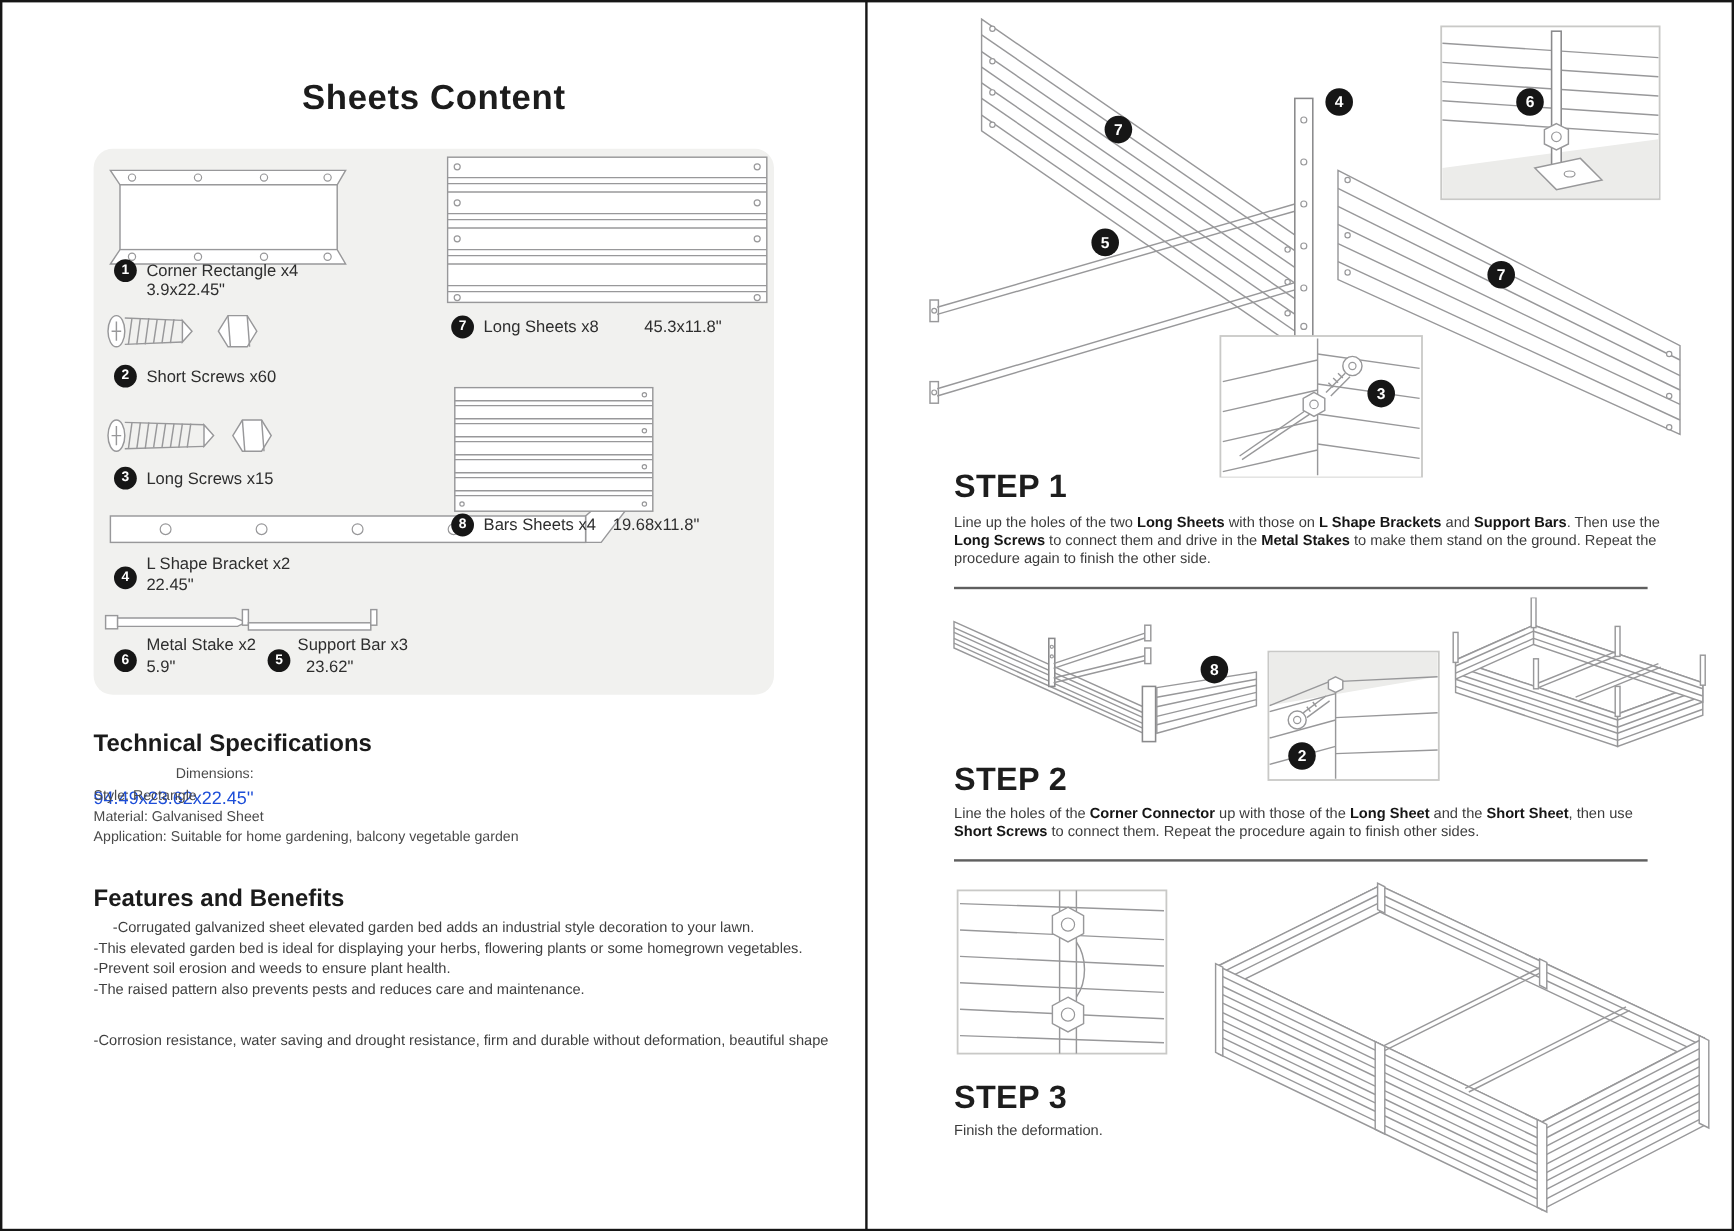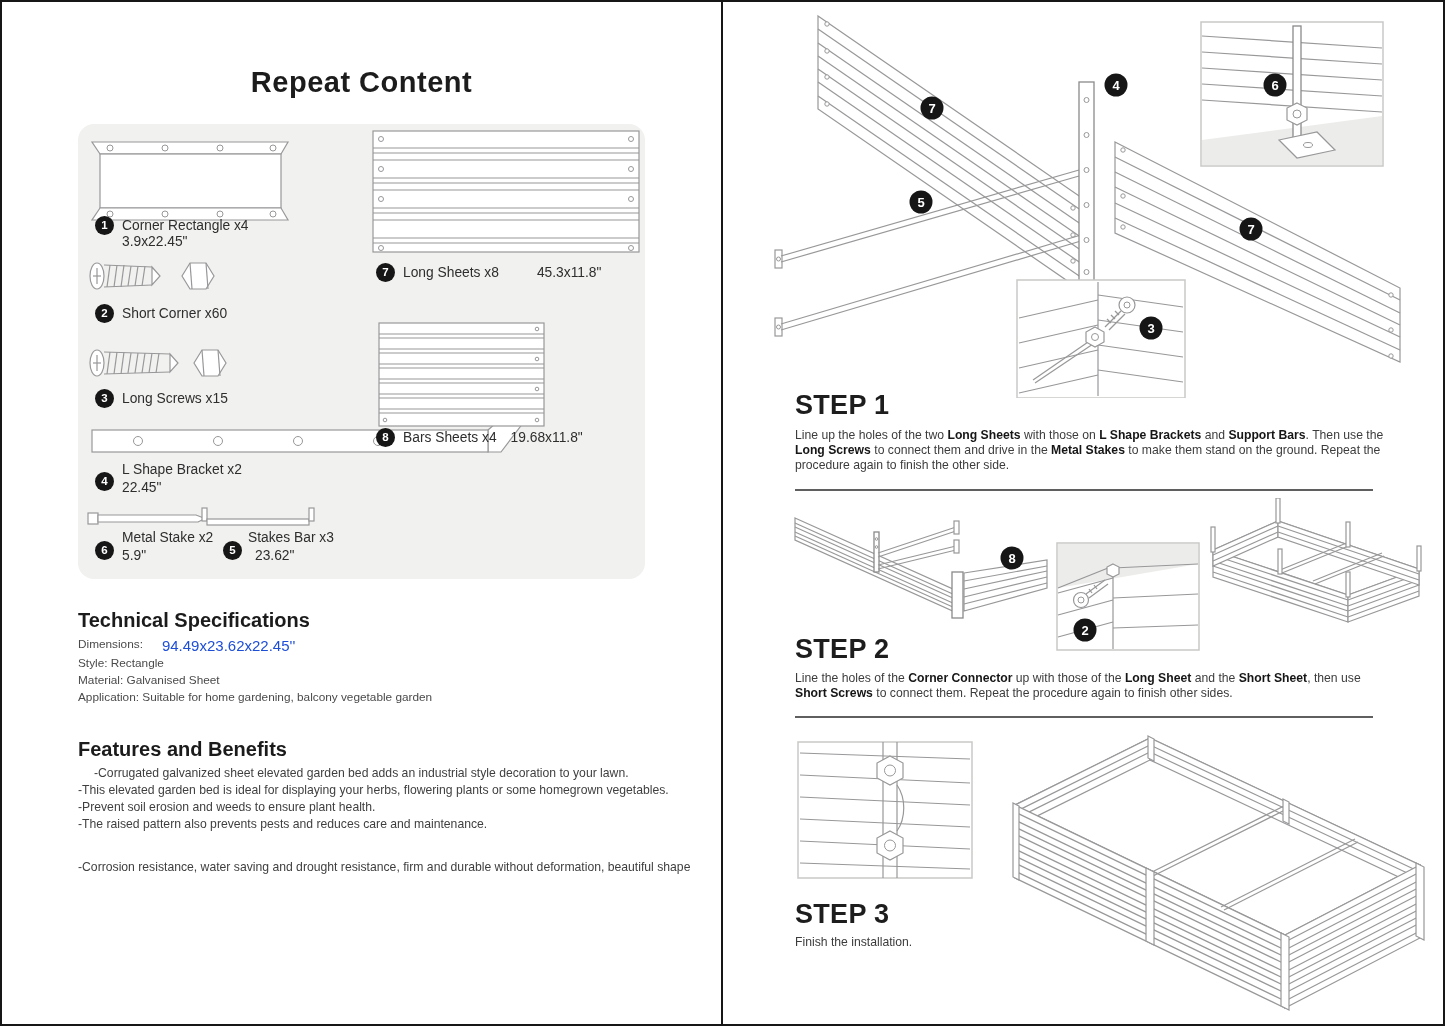--- a/index.html
+++ b/index.html
@@ -14,21 +14,21 @@
   
   .page-title{left:78px;top:66px;width:567px;text-align:center;font-size:29px;font-weight:700;color:#1c1c1c;letter-spacing:.5px;}
   .panel{left:78px;top:124px;width:567px;height:455px;background:#f1f1ef;border-radius:16px;}
   .badge{display:inline-flex;align-items:center;justify-content:center;flex:0 0 auto;
          width:19px;height:19px;border-radius:50%;background:#161616;color:#fff;
          font-size:11.5px;font-weight:700;line-height:1;}
   .item-row{display:flex;align-items:center;gap:8px;}
   .item-label,.dim{font-size:13.8px;color:#2e2e2e;white-space:nowrap;}
   .spec-heading{font-size:20px;font-weight:700;color:#1b1b1b;}
   .spec-line{font-size:11.8px;color:#4a4a4a;}
-  .spec-dim-row{display:flex;align-items:flex-start;gap:19px;}
+  .spec-dim-row{display:flex;align-items:flex-end;gap:6px;flex-direction:column;}
   .spec-dim-val{font-size:15px;color:#1d4ed8;font-weight:500;}
   .feature-line{font-size:12.2px;color:#3f3f3f;line-height:17.2px;white-space:nowrap;}
 
   
   .right-col{left:723px;top:0;width:722px;height:1026px;}
   .step-heading{font-size:27px;font-weight:700;color:#1d1d1d;letter-spacing:.3px;}
   .step-para{width:594px;font-size:12.2px;line-height:15px;color:#3c3c3c;}
   .step-para b{color:#161616;font-weight:700;}
   .sep{border:none;border-top:2px solid #5f5f5f;margin:0;}
 
@@ -41,21 +41,21 @@
   svg .floor{fill:#ececea;stroke:none;}
   svg .badge-c{fill:#161616;}
   svg .badge-t{fill:#ffffff;font-size:13px;font-weight:700;text-anchor:middle;font-family:"Liberation Sans",sans-serif;}
 </style>
 </head>
 <body>
 
 <div class="page-frame"></div>
 <div class="divider"></div>
 
-<div class="abs page-title">Repeat Content</div>
+<div class="abs page-title">Sheets Content</div>
 
 <div class="abs panel">
 
   <svg class="abs" style="left:10px;top:10px;" width="205" height="95" viewBox="0 0 205 95">
     <polygon class="shp" points="4,8 200,8 193,20 12,20"></polygon>
     <rect class="shp" x="12" y="20" width="181" height="54"></rect>
     <polygon class="shp" points="12,74 193,74 200,86 4,86"></polygon>
     <circle class="hole" cx="22" cy="14" r="3"></circle>
       <circle class="hole" cx="77" cy="14" r="3"></circle>
     <circle class="hole" cx="132" cy="14" r="3"></circle>
@@ -83,21 +83,21 @@
       <line class="ln" x1="45" y1="10" x2="42" y2="30"></line>
     <line class="ln" x1="52" y1="10" x2="49" y2="30"></line>
       <line class="ln" x1="59" y1="10" x2="56" y2="30"></line>
     <polygon class="shp" points="66,11 74,20 66,29"></polygon>
     <polygon class="shp" points="96,20 104,7 120,7 128,20 120,33 104,33"></polygon>
     <line class="ln" x1="104" y1="7" x2="106" y2="33"></line>
       <line class="ln" x1="120" y1="7" x2="122" y2="33"></line>
   </svg>
   <div class="abs item-row" style="left:17px;top:180px;">
     <span class="badge">2</span>
-    <span class="item-label">Short Corner x60</span>
+    <span class="item-label">Short Screws x60</span>
   </div>
 
   <svg class="abs" style="left:8px;top:218px;" width="160" height="42" viewBox="0 0 160 42">
     <ellipse class="shp" cx="11" cy="21" rx="7" ry="13"></ellipse>
     <line class="ln" x1="11" y1="13" x2="11" y2="29"></line>
       <line class="ln" x1="7" y1="21" x2="15" y2="21"></line>
     <path class="ln" d="M18,10 L84,12"></path>
       <path class="ln" d="M18,32 L84,30"></path>
     <line class="ln" x1="24" y1="10" x2="21" y2="32"></line>
       <line class="ln" x1="31" y1="10" x2="28" y2="32"></line>
@@ -143,21 +143,21 @@
     <rect class="shp" x="109" y="2" width="5" height="13"></rect>
   </svg>
   <div class="abs" style="left:17px;top:416px;">
     <span class="badge">6</span>
   </div>
   <div class="abs item-label" style="left:44px;top:406px;">Metal Stake x2</div>
   <div class="abs dim" style="left:44px;top:424px;">5.9"</div>
   <div class="abs" style="left:145px;top:416px;">
     <span class="badge">5</span>
   </div>
-  <div class="abs item-label" style="left:170px;top:406px;">Stakes Bar x3</div>
+  <div class="abs item-label" style="left:170px;top:406px;">Support Bar x3</div>
   <div class="abs dim" style="left:177px;top:424px;">23.62"</div>
 
   <svg class="abs" style="left:294px;top:6px;" width="268" height="124" viewBox="0 0 268 124">
     <rect class="shp" x="1" y="1" width="266" height="121"></rect>
     <line class="ln" x1="1" y1="18" x2="267" y2="18"></line>
       <line class="ln" x1="1" y1="23" x2="267" y2="23"></line>
     <line class="ln" x1="1" y1="30" x2="267" y2="30"></line>
     <line class="ln" x1="1" y1="48" x2="267" y2="48"></line>
       <line class="ln" x1="1" y1="53" x2="267" y2="53"></line>
     <line class="ln" x1="1" y1="60" x2="267" y2="60"></line>
@@ -495,14 +495,14 @@
       <polygon class="shp" points="290,80 296,83 296,157 290,154"></polygon>
       <polygon class="shp" points="425,13 431,16 431,38 425,35"></polygon>
       <polygon class="shp" points="693,140 701,144 701,217 693,213"></polygon>
       <polygon class="shp" points="558,210 566,214 566,287 558,283"></polygon>
       <polygon class="shp" points="423,145 431,149 431,222 423,218"></polygon>
       <polygon class="shp" points="560,76 566,79 566,101 560,98"></polygon>
     </g>
   </svg>
 
   <div class="abs step-heading" style="left:72px;top:899px;">STEP 3</div>
-  <div class="abs step-para" style="left:72px;top:935px;"><span>Finish the installation.</span></div>
+  <div class="abs step-para" style="left:72px;top:935px;"><span>Finish the deformation.</span></div>
 </div>
 
 </body></html>

